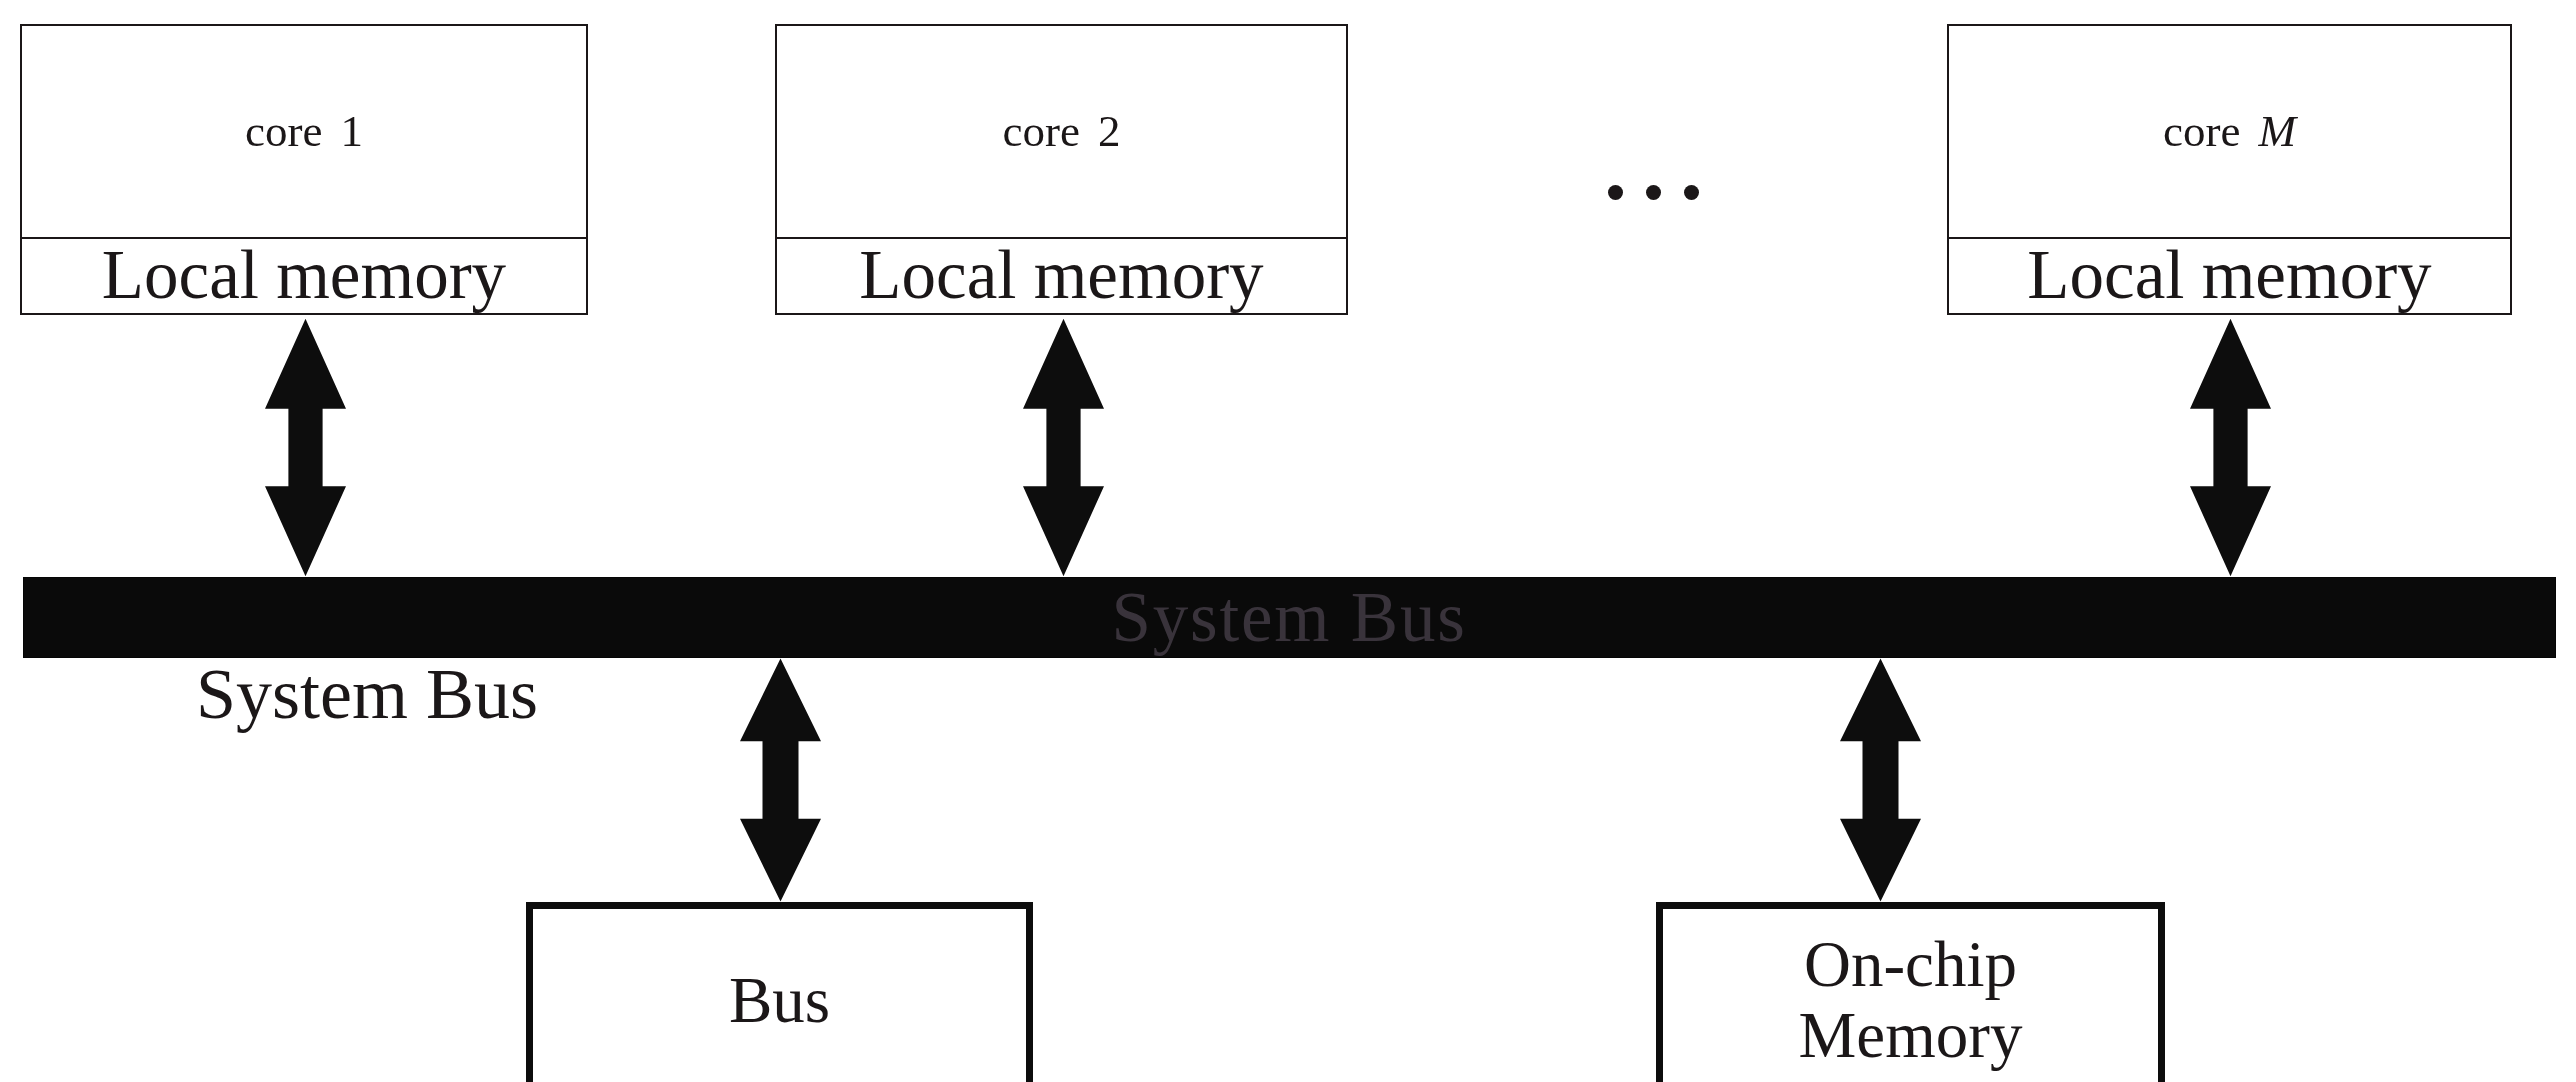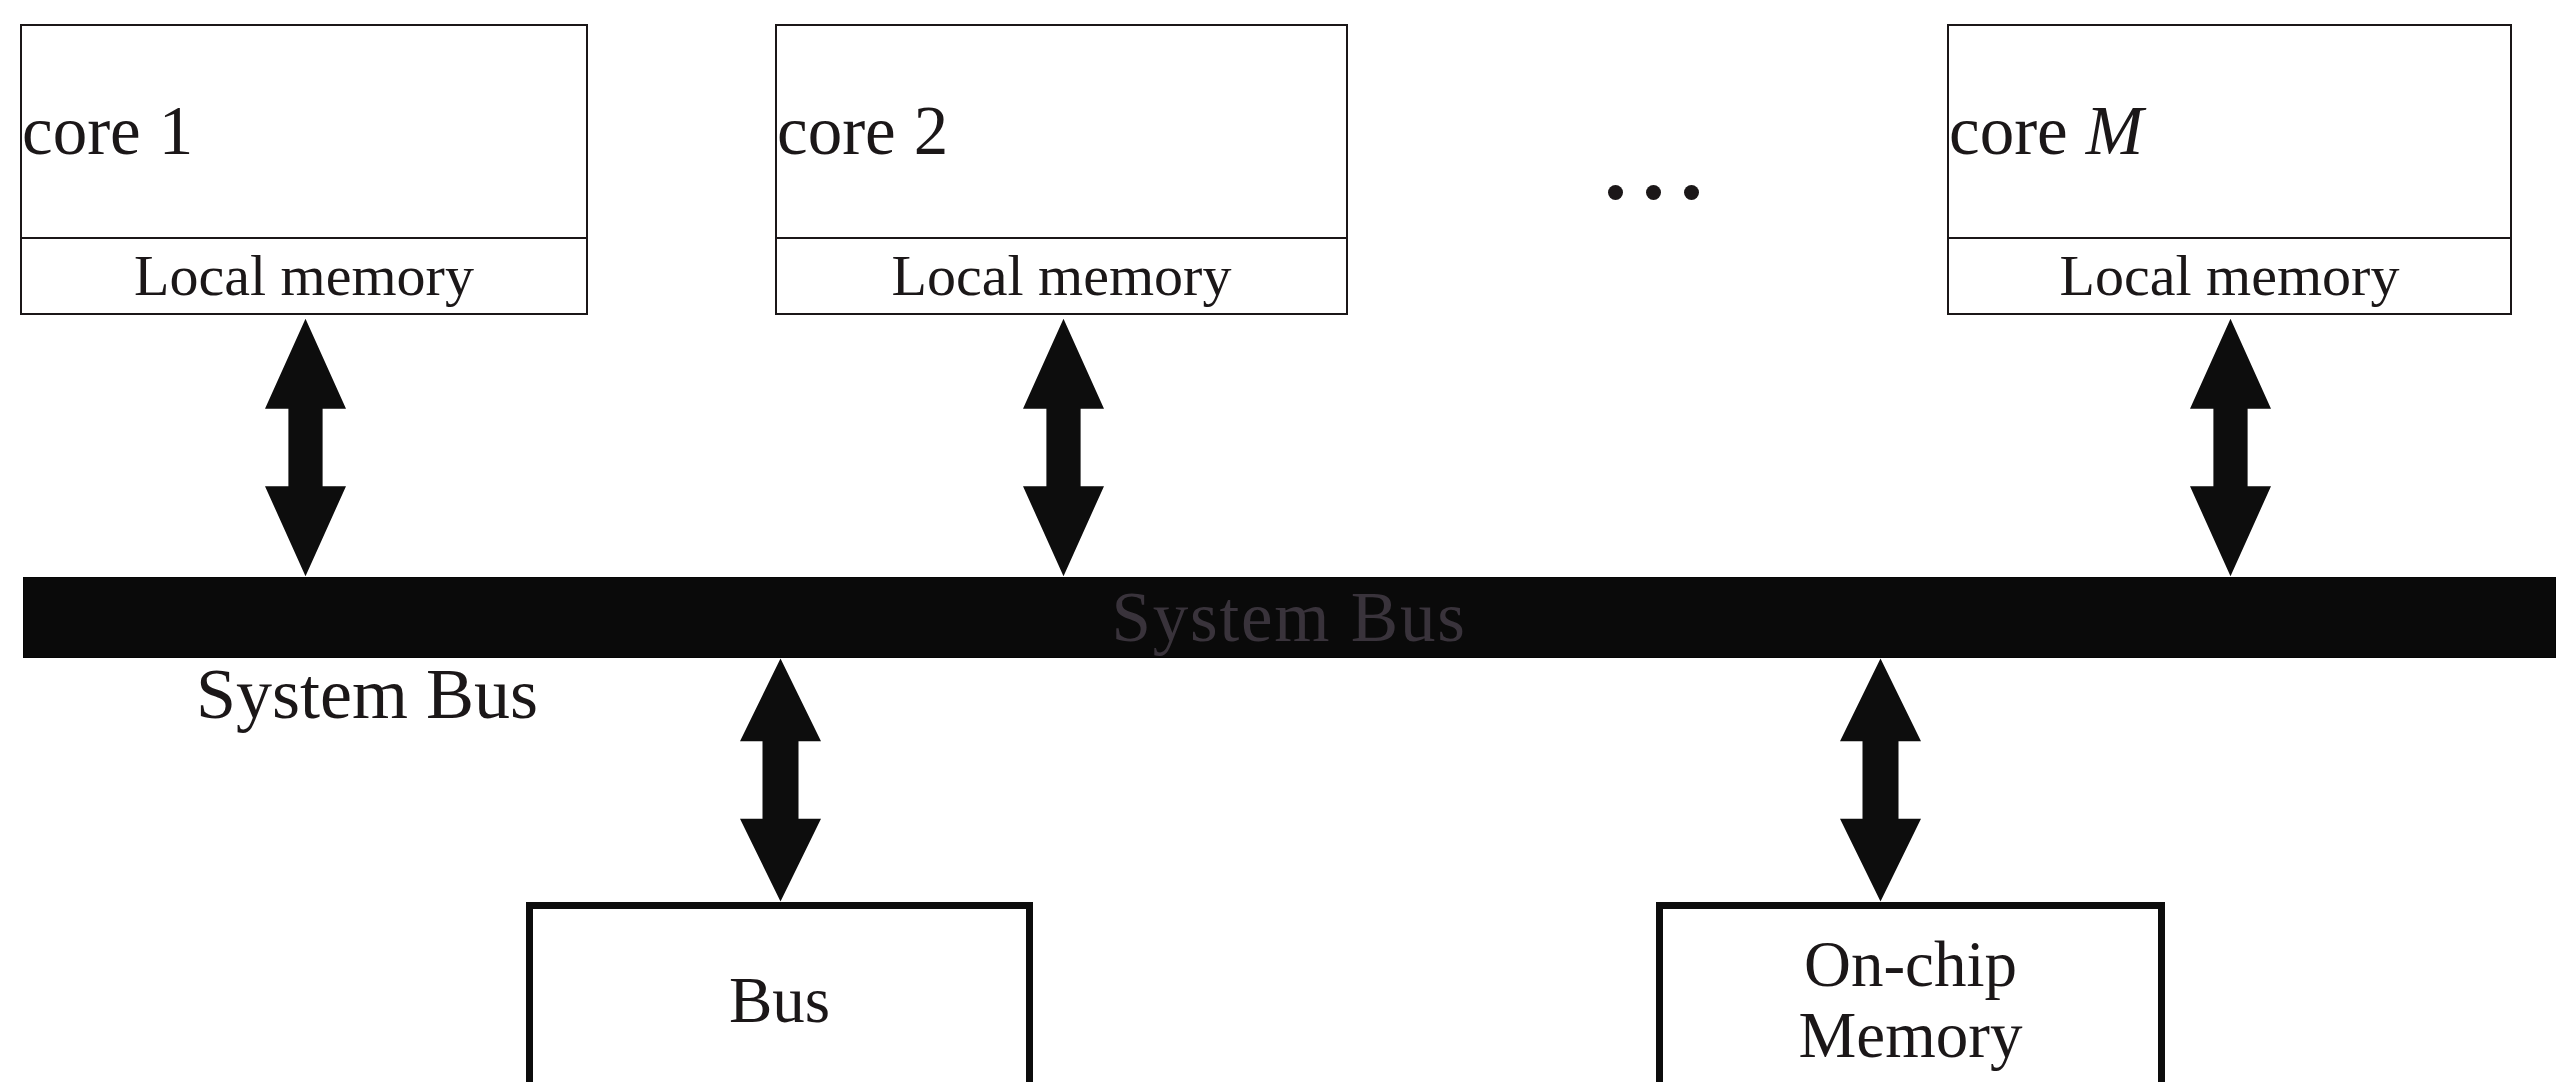--- a/index.html
+++ b/index.html
@@ -24,30 +24,30 @@
     border:2.7px solid var(--ink);
     box-sizing:border-box;
     background:var(--background);
     display:flex;flex-direction:column;
   }
   .core-box.c1{left:20px;width:568px;}
   .core-box.c2{left:775px;width:573px;}
   .core-box.cM{left:1947px;width:565px;}
   .core-area{
     flex:1;
-    display:flex;align-items:center;
-    font-size:69px;line-height:1;font-family:Liberation Serif, serif;
+    display:flex;align-items:center;justify-content:center;
+    font-size:45px;line-height:1;font-family:Liberation Serif, serif;
   }
   .core-area .idx{margin-left:18px;}
   .core-area .idx.italic{font-style:italic;}
   .mem-area{
     height:76px;
     border-top:2.7px solid var(--ink);
     display:flex;align-items:center;justify-content:center;
-    font-size:58px;line-height:1;
+    font-size:69px;line-height:1;
     box-sizing:border-box;
   }
   
   .dots{
     position:absolute;left:1608px;top:185px;
     display:flex;gap:22.6px;align-items:center;
   }
   .dot{
     width:15.4px;height:15.4px;border-radius:50%;
     background:var(--ink);

